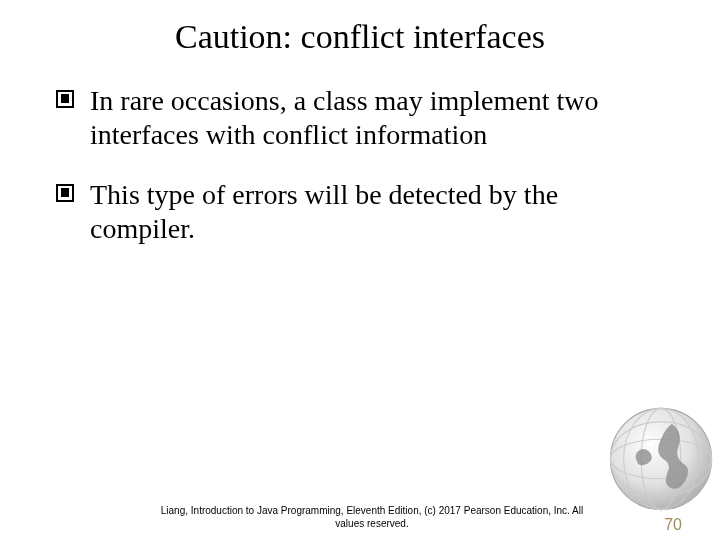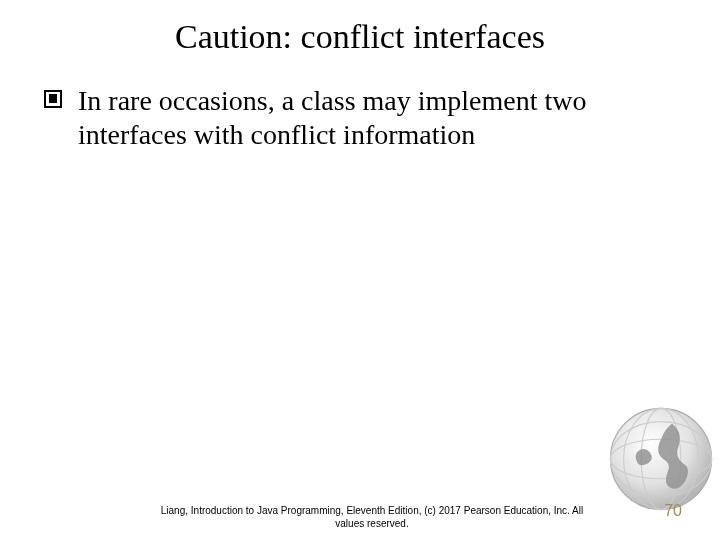--- a/index.html
+++ b/index.html
@@ -22,21 +22,21 @@
   .title {
     text-align: center;
     font-size: 34px;
     color: #000;
     margin: 6px 0 28px 0;
     font-weight: normal;
   }
   .bullets {
     list-style: none;
     padding: 0;
-    margin: 4px;
+    margin: 16px;
   }
   .bullets li {
     position: relative;
     padding-left: 34px;
     font-size: 28px;
     line-height: 1.22;
     color: #000;
     margin-bottom: 26px;
   }
   .bullet-marker {
@@ -65,21 +65,21 @@
     width: 720px;
     text-align: center;
     font-family: Arial, Helvetica, sans-serif;
     font-size: 10px;
     color: #000;
     line-height: 1.25;
   }
   .page-number {
     position: absolute;
     right: 38px;
-    bottom: 20px;
+    bottom: 6px;
     font-family: Arial, Helvetica, sans-serif;
     font-size: 16px;
     color: #a08d5a;
   }
   .globe {
     position: absolute;
     right: 4px;
     bottom: 26px;
     width: 110px;
     height: 110px;
@@ -90,20 +90,24 @@
 <body>
 
 <div class="slide">
 
   <h1 class="title">Caution: conflict interfaces</h1>
 
   <ul class="bullets">
     <li>
       <span class="bullet-marker"></span>
       <span>In rare occasions, a class may implement two interfaces with conflict information</span>
+    </li>
+    <li>
+      <span class="bullet-marker"></span>
+      <span>This type of errors will be detected by the compiler.</span>
     </li>
   </ul>
 
   <svg class="globe" viewBox="0 0 100 100">
     <defs>
       <radialGradient id="g1" cx="40%" cy="35%" r="65%">
         <stop offset="0%" stop-color="#ffffff"></stop>
         <stop offset="60%" stop-color="#d9d9d9"></stop>
         <stop offset="100%" stop-color="#9e9e9e"></stop>
       </radialGradient>

